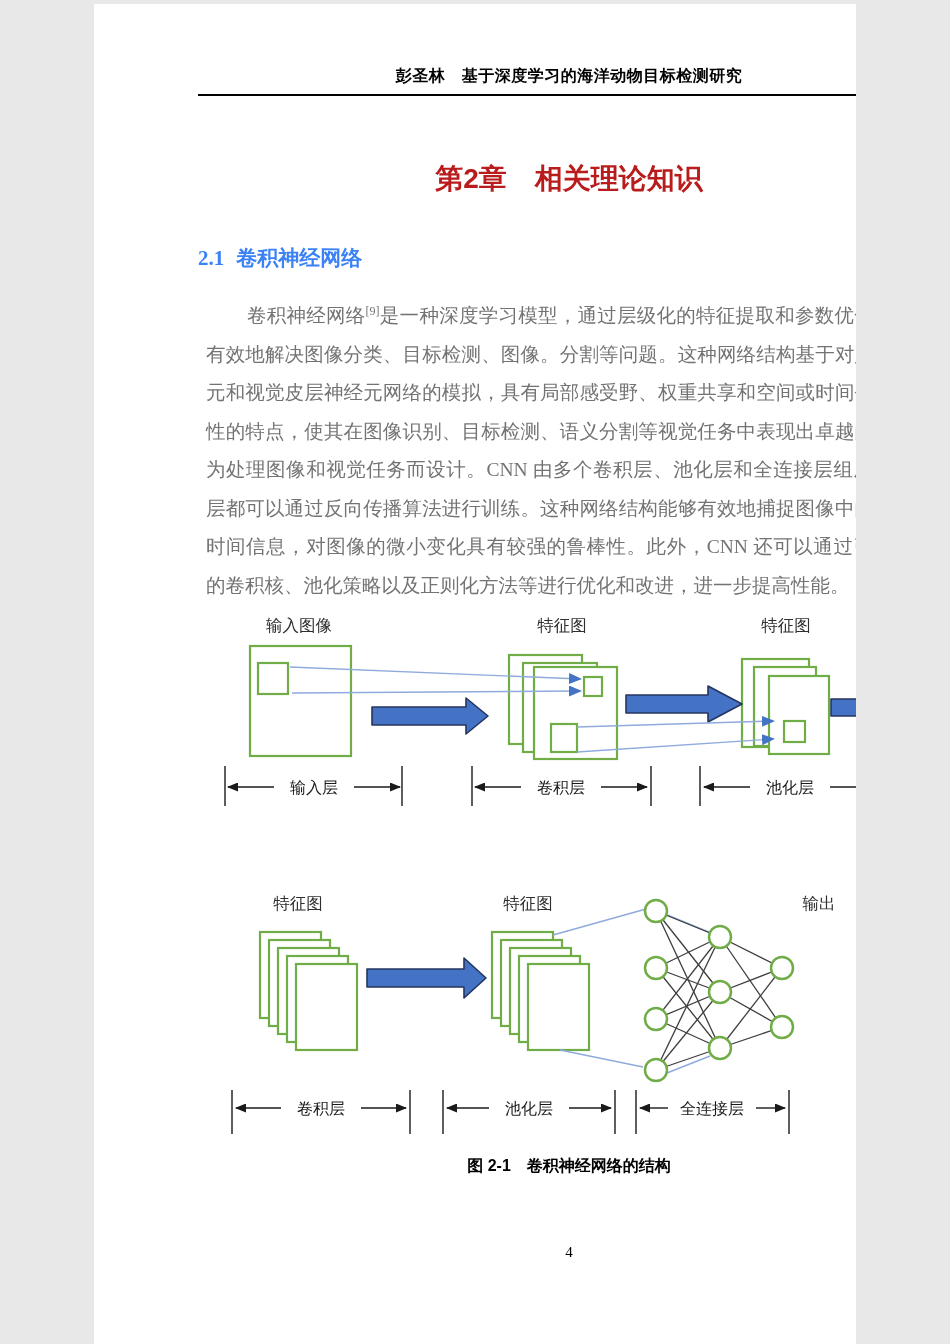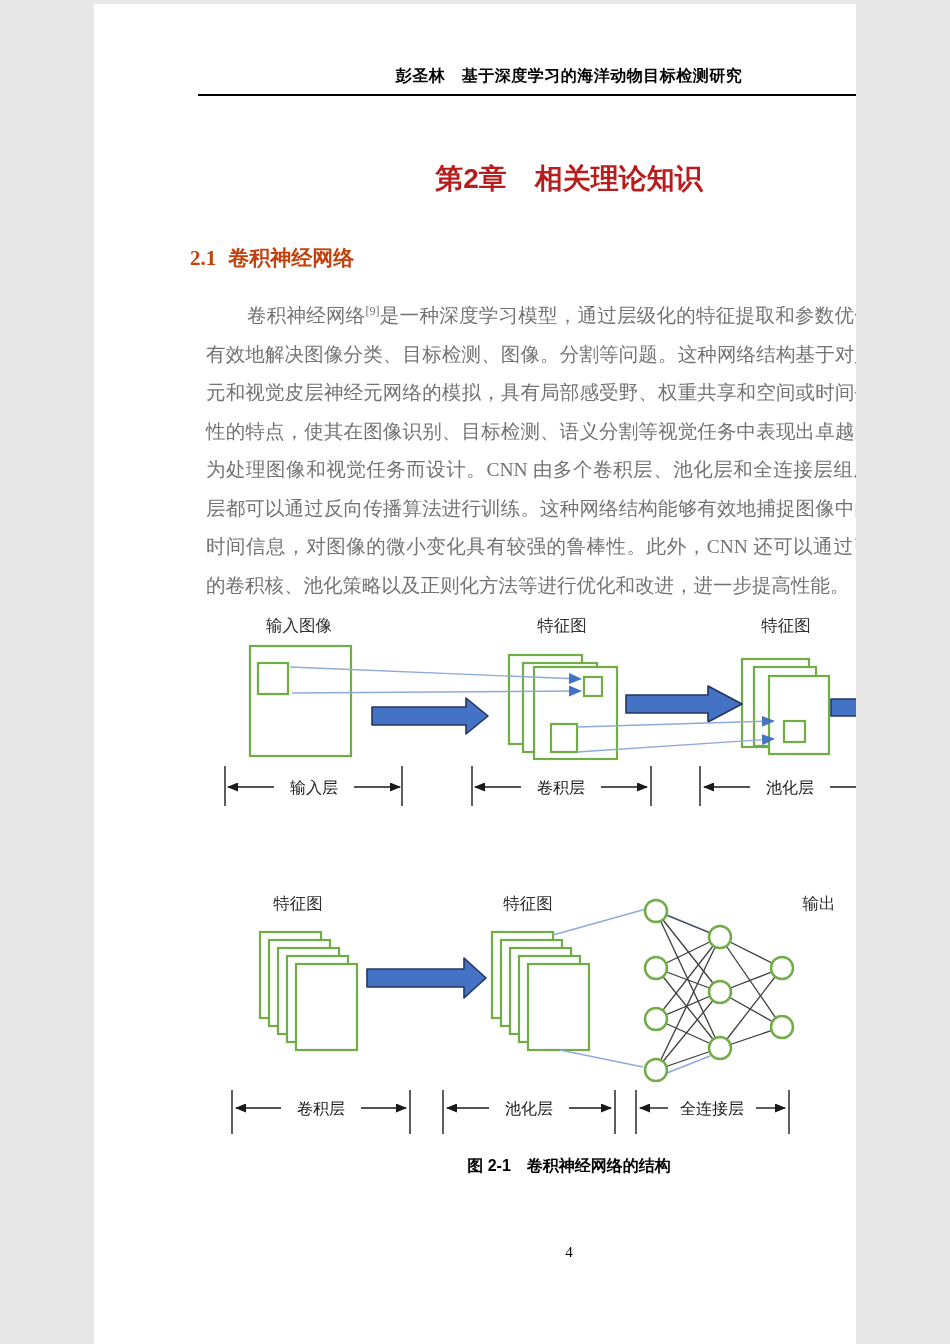--- a/index.html
+++ b/index.html
@@ -23,23 +23,23 @@
     position:absolute;top:90px;left:104px;width:742px;height:0;
     border-top:2px solid #000;
   }
   .chapter-title{
     position:absolute;top:156px;left:0;width:950px;margin:0;
     text-align:center;
     font-family:"Liberation Sans","DejaVu Sans",sans-serif;
     font-size:28px;font-weight:bold;color:#b91c1c;
   }
   .section-heading{
-    position:absolute;top:240px;left:96px;margin:0;
-    font-family:"Liberation Sans","DejaVu Sans",sans-serif;
-    font-size:21px;font-weight:bold;color:#c2410c;
+    position:absolute;top:240px;left:104px;margin:0;
+    font-family:"Liberation Sans","DejaVu Sans",sans-serif;
+    font-size:21px;font-weight:bold;color:#3b82f6;
   }
   .section-heading .section-number{margin-right:12px;font-family:"Liberation Serif","DejaVu Serif",serif;}
   .body-paragraph{
     position:absolute;top:293px;left:112px;width:727px;margin:0;
     font-size:19.5px;line-height:38.5px;
     text-align:justify;text-indent:41px;color:#737373;
   }
   .body-paragraph sup{font-size:12px;line-height:0;}
   .figure-svg{position:absolute;top:600px;left:0;}
   .fig-label{

